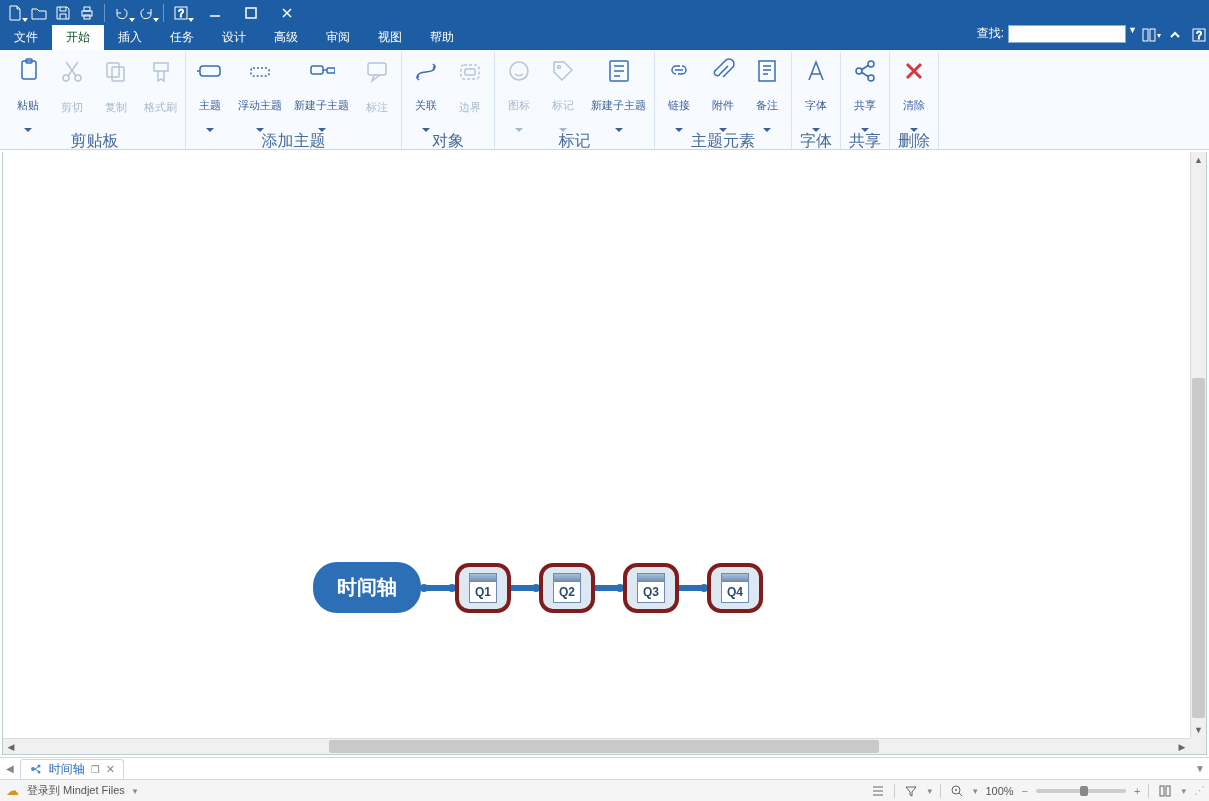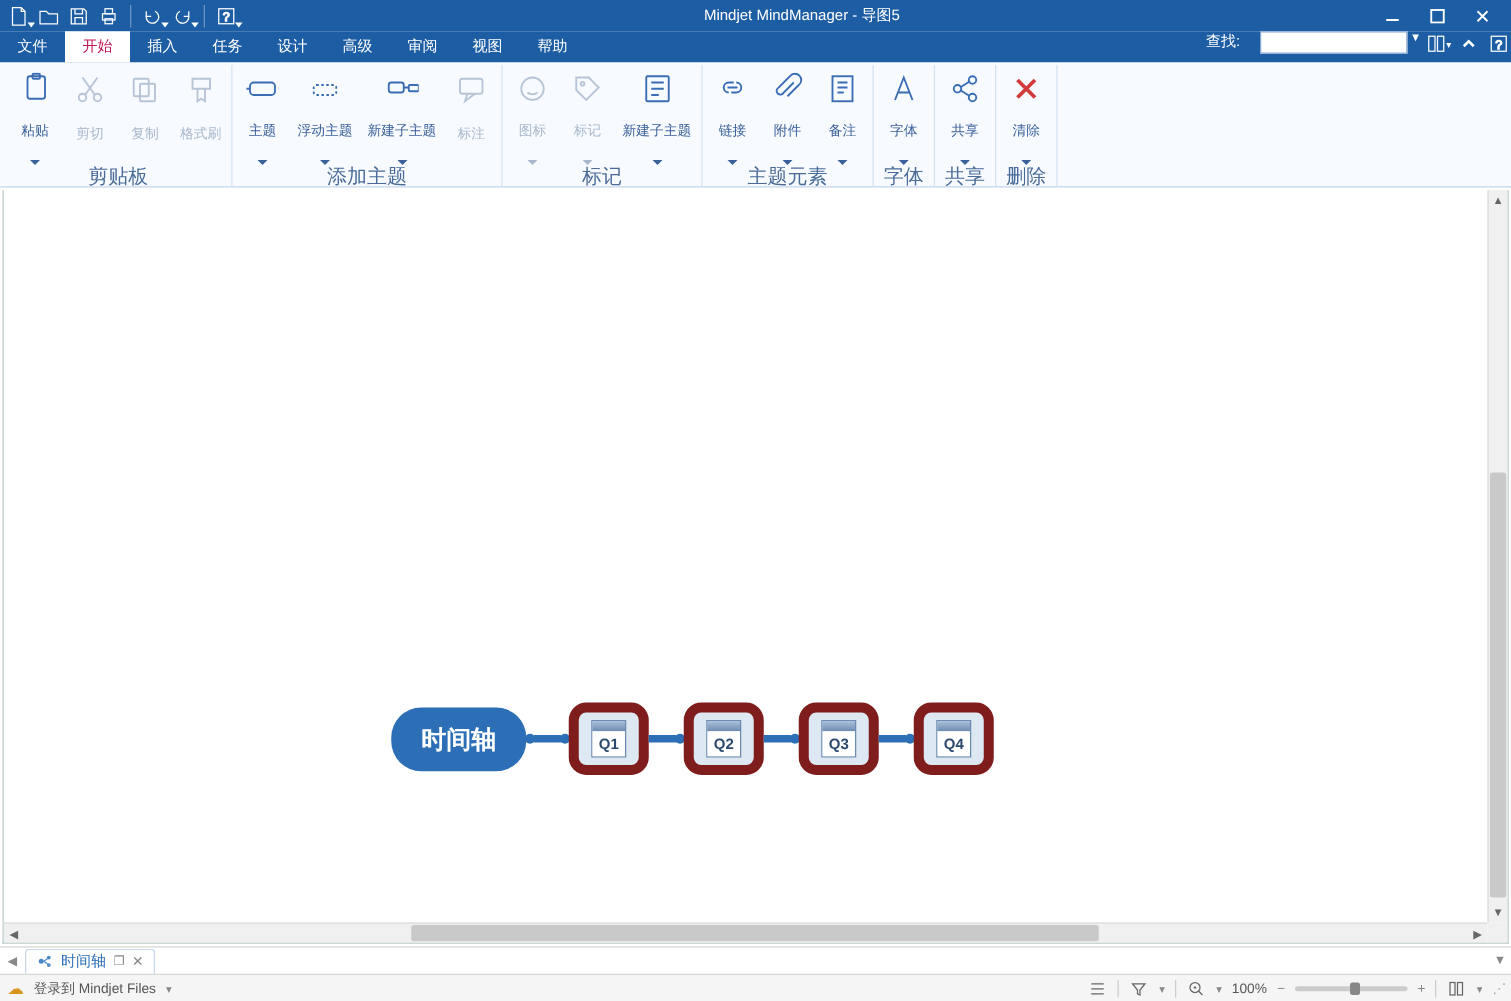--- a/index.html
+++ b/index.html
@@ -10,23 +10,23 @@
 .qat-btn{width:22px;height:22px;display:flex;align-items:center;justify-content:center;position:relative}
 .qat-btn svg,.qat-btn .glyph{width:16px;height:16px;fill:#fff;stroke:#fff}
 .dd-caret{position:absolute;right:-2px;bottom:2px;width:0;height:0;border-left:3px solid transparent;border-right:3px solid transparent;border-top:4px solid #fff}
 .qat-sep{width:1px;height:18px;background:rgba(255,255,255,.35);margin:0 4px}
 .title-text{flex:1;text-align:center;font-size:12px;color:#fff}
 .win-controls{display:flex;gap:10px;align-items:center;padding:0 10px;height:100%}
 .win-btn{width:26px;height:22px;display:flex;align-items:center;justify-content:center;color:#fff;font-size:14px}
 
 .menubar{height:25px;background:#1d5da3;display:flex;align-items:flex-start;color:#fff}
 .menu-tab{height:25px;padding:0 14px;display:flex;align-items:center;font-size:12px;cursor:default}
-.menu-tab.active{background:#fff;color:#be185d}
+.menu-tab.active{background:#fff;color:#14532d}
 .menubar .spacer{flex:1}
-.search-label{margin-right:16px;font-size:12px}
+.search-label{margin-right:4px;font-size:12px}
 .search-input{width:118px;height:18px;border:1px solid #88a9d1;background:#fff;font-size:12px;padding:0 2px}
 .menubar-icon{width:20px;height:20px;margin-left:4px;display:flex;align-items:center;justify-content:center}
 .menubar-icon svg{width:16px;height:16px;stroke:#fff;fill:none}
 
 .ribbon{height:100px;background:#f7fbff;border-bottom:1px solid #c5d7ec;display:flex;align-items:stretch;padding:2px 4px 0}
 .group{display:flex;flex-direction:column;align-items:center;border-right:1px solid #d6e3f3;padding:2px 2px 0}
 .group-row{display:flex;flex:1;align-items:flex-start}
 .group-label{height:16px;font-size:16px;color:#4a6b98;display:flex;align-items:center;justify-content:center;width:100%}
 .rbtn{display:flex;flex-direction:column;align-items:center;justify-content:flex-start;padding:4px 6px 0;min-width:44px;height:78px;gap:14px;color:#3a5f9a}
 .rbtn.disabled{color:#a8b8cb}
@@ -35,21 +35,21 @@
 .rbtn.disabled .ico svg{stroke:#b7c4d6}
 .rbtn .lbl{font-size:11px;white-space:nowrap;line-height:14px;text-align:center}
 .rbtn .caret{width:0;height:0;border-left:4px solid transparent;border-right:4px solid transparent;border-top:4px solid currentColor;margin-top:2px}
 
 .canvas-wrap{flex:1;position:relative;border:1px solid #bcc;border-top:none;margin:2px;background:#fff;overflow:hidden}
 .canvas{position:absolute;inset:0 16px 16px 0;background:#fff;overflow:hidden}
 .map{position:absolute;left:310px;top:410px;display:flex;align-items:center}
 .root-node{background:#2c6fb6;color:#fff;font-size:20px;font-weight:bold;padding:12px 24px;border-radius:24px}
 .conn{width:22px;height:6px;background:#2c6fb6}
 .dot{width:8px;height:8px;background:#2c6fb6;border-radius:50%;margin:0 -1px}
-.child-node{border:8px solid #7f1d1d;border-radius:14px;background:#dde8f2;padding:6px 10px;display:flex;align-items:center;gap:4px}
+.child-node{border:4px solid #7f1d1d;border-radius:14px;background:#dde8f2;padding:6px 10px;display:flex;align-items:center;gap:4px}
 .cal-icon{width:28px;height:30px;display:flex;flex-direction:column;border:1px solid #6d8bb0}
 .cal-icon .top{height:8px;background:linear-gradient(#a9c0da,#6d8bb0)}
 .cal-icon .body{flex:1;background:#fff;display:flex;align-items:center;justify-content:center;font-size:12px;font-weight:bold;color:#2c4a6f}
 
 .vscroll{position:absolute;top:0;right:0;bottom:16px;width:16px;background:#f0f0f0;display:flex;flex-direction:column;align-items:center;border-left:1px solid #dcdcdc}
 .vscroll .track{flex:1;width:100%;position:relative}
 .vscroll .thumb{position:absolute;left:1px;right:1px;top:210px;height:340px;background:#c9c9c9;border-radius:2px}
 .vscroll .arr,.hscroll .arr{width:16px;height:16px;display:flex;align-items:center;justify-content:center;color:#666;font-size:9px}
 .hscroll{position:absolute;left:0;right:16px;bottom:0;height:16px;background:#f0f0f0;display:flex;align-items:center;border-top:1px solid #dcdcdc}
 .hscroll .track{flex:1;height:100%;position:relative}
@@ -119,21 +119,20 @@
     </div>
     <div class="qat-sep"></div>
     <div class="qat-btn">
       <svg viewBox="0 0 16 16">
           <rect x="2" y="2" width="12" height="12" fill="none" stroke="#fff"></rect>
           <text x="8" y="12" text-anchor="middle" fill="#fff" font-size="10">?</text>
         </svg>
       <div class="dd-caret"></div>
     </div>
   </div>
-  <div class="title-text">Mindjet MindManager - 导图5</div>
   <div class="win-controls">
     <div class="win-btn">
         <svg width="12" height="12">
           <line x1="1" y1="9" x2="11" y2="9" stroke="#fff" stroke-width="1.5"></line>
         </svg>
       </div>
     <div class="win-btn">
         <svg width="12" height="12">
           <rect x="1" y="1" width="10" height="10" fill="none" stroke="#fff" stroke-width="1.5"></rect>
         </svg>
@@ -264,20 +263,43 @@
               <path d="M10 16l-2 6 8-6"></path>
             </svg>
           </div>
           <div class="lbl">标注</div>
         </div>
       </div>
       <div class="group-label">添加主题</div>
     </div>
     <div class="group">
       <div class="group-row">
+        <div class="rbtn">
+          <div class="ico">
+            <svg viewBox="0 0 26 26">
+              <path d="M4 20c0-10 18-2 18-12M20 6l2 2-2 2M6 22l-2-2 2-2"></path>
+            </svg>
+          </div>
+          <div class="lbl">关联</div>
+          <div class="caret"></div>
+        </div>
+        <div class="rbtn disabled">
+          <div class="ico">
+            <svg viewBox="0 0 26 26">
+              <rect x="4" y="6" width="18" height="14" rx="3" stroke-dasharray="3 2"></rect>
+              <rect x="8" y="10" width="10" height="6" rx="1"></rect>
+            </svg>
+          </div>
+          <div class="lbl">边界</div>
+        </div>
+      </div>
+      <div class="group-label">对象</div>
+    </div>
+    <div class="group">
+      <div class="group-row">
         <div class="rbtn disabled">
           <div class="ico">
             <svg viewBox="0 0 26 26">
               <circle cx="13" cy="13" r="9"></circle>
               <path d="M9 11h.01M17 11h.01M9 16c2 2 6 2 8 0"></path>
             </svg>
           </div>
           <div class="lbl">图标</div>
           <div class="caret"></div>
         </div>

